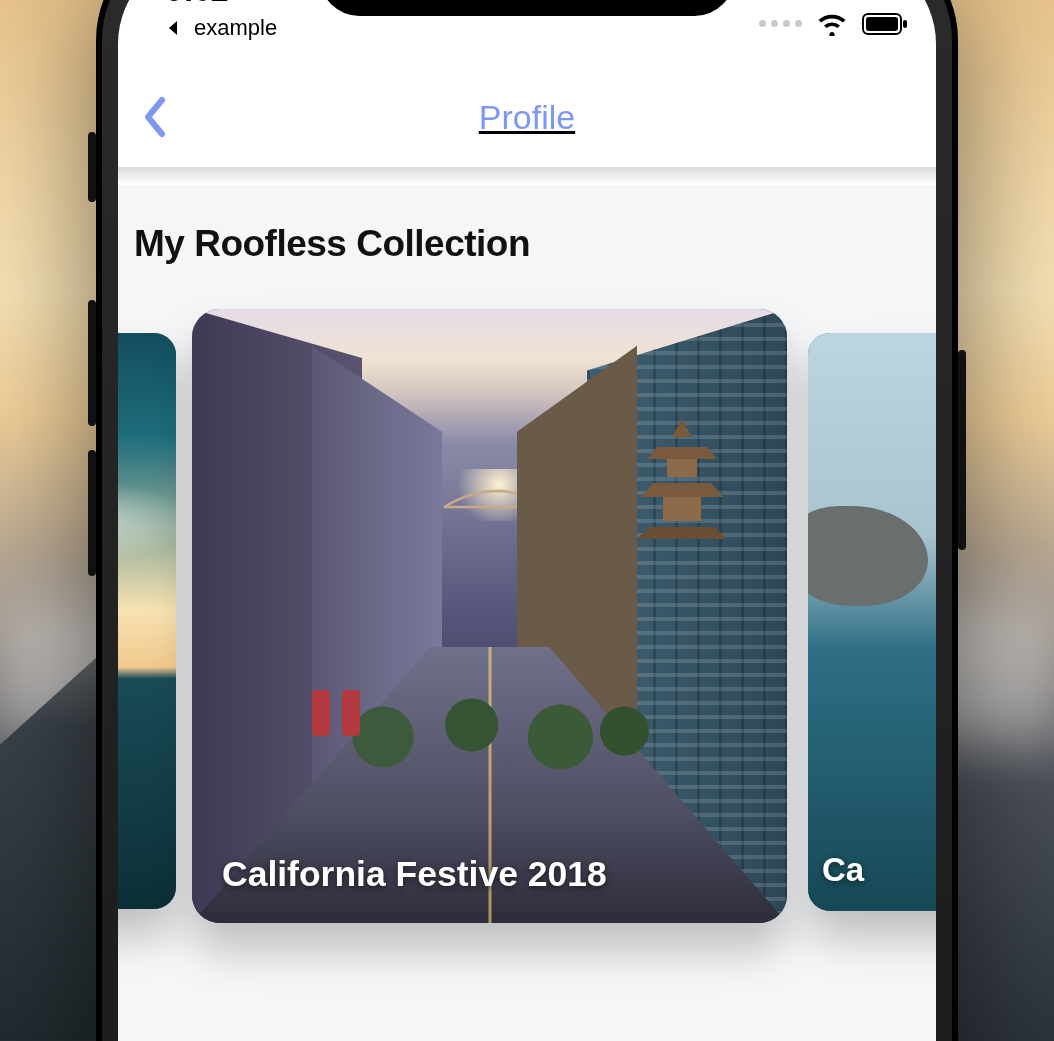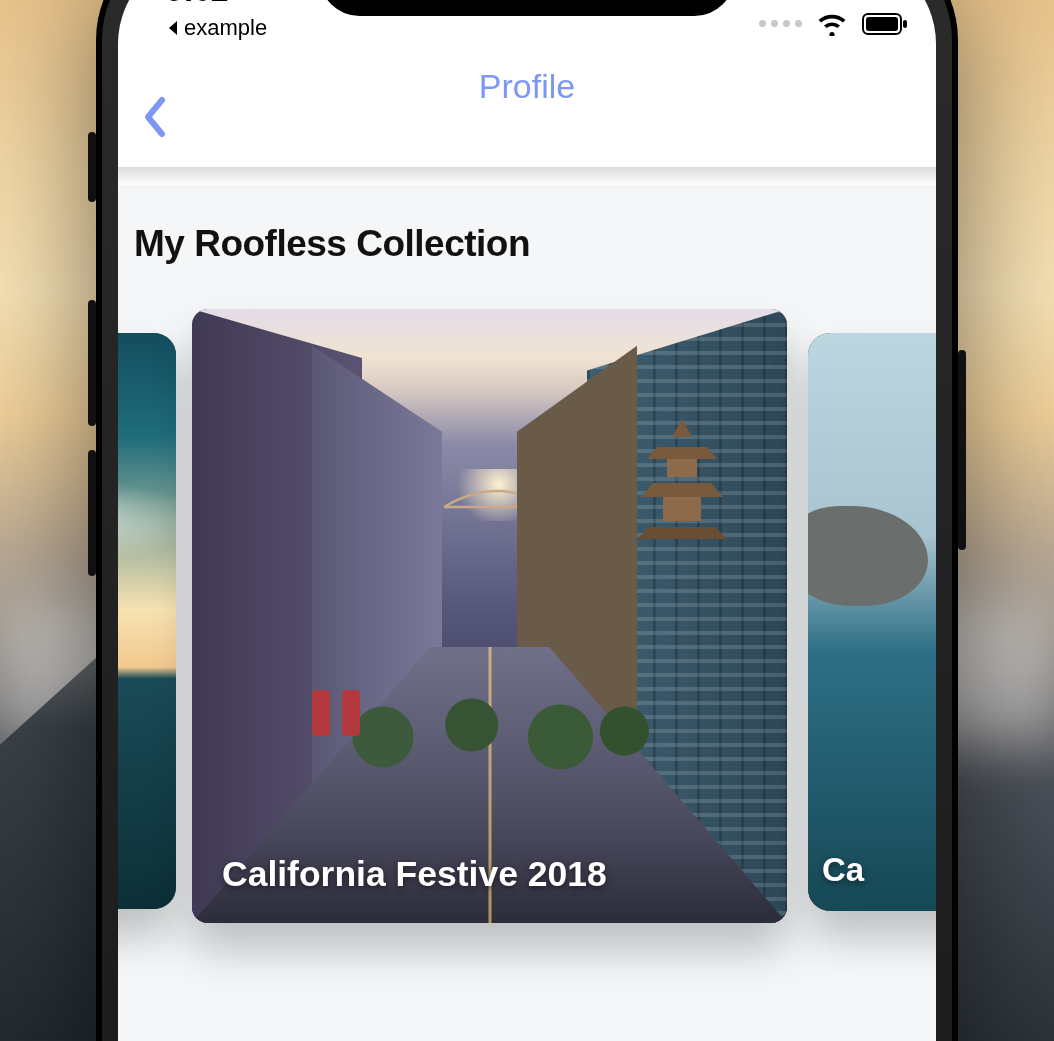--- a/index.html
+++ b/index.html
@@ -67,28 +67,29 @@
     content:""; position:absolute; left:calc(50% + 85px); top:20px;
     width:20px; height:20px; background:#1a1a1a; border-radius:50%;
   }
 
   .status-bar {
     position:relative; height:115px; display:flex; justify-content:space-between;
     padding: 20px 28px 0 48px; z-index:40;
   }
   .status-left { display:flex; flex-direction:column; align-items:flex-start; }
   .status-time { font-size:32px; font-weight:700; letter-spacing:-0.5px; }
-  .status-back-app { display:flex; align-items:center; gap:4px; margin-top:6px; font-size:22px; color:#000; }
+  .status-back-app { display:flex; align-items:center; gap:14px; margin-top:6px; font-size:22px; color:#000; }
   .status-right { display:flex; align-items:center; gap:14px; padding-top:8px; }
   .dots { display:flex; gap:5px; }
   .dots span{ width:7px; height:7px; border-radius:50%; background:#c9c9c9; display:block;}
 
   .nav-bar {
-    height:100px; display:flex; align-items:flex-start; justify-content:center; position:relative;
+    height:100px; display:flex; align-items:center; justify-content:center; position:relative;
     border-bottom: 0 solid transparent;
+    text-decoration: underline;
   }
   .nav-back {
     position:absolute; left:22px; top:50%; transform:translateY(-50%);
     color:#7d98f2; display:flex; align-items:center;
   }
   .nav-title { font-size:34px; font-weight:500; color:#7d98f2; }
 
   .nav-shadow {
     height:18px;
     background: linear-gradient(to bottom, rgba(0,0,0,0.14), rgba(0,0,0,0));
@@ -100,21 +101,21 @@
     color:#111; padding-left:16px;
   }
 
   .carousel {
     margin-top:44px;
     position:relative;
     height:640px;
   }
   .card {
     position:absolute; top:0;
-    border-radius:16px; overflow:hidden;
+    border-radius:28px; overflow:hidden;
     box-shadow: 0 28px 42px rgba(0,0,0,0.22);
     background:#445;
   }
   .card-left { left:-322px; width:380px; height:576px; top:24px; border-radius:22px; }
   .card-center { left:74px; width:595px; height:614px; }
   .card-right { left:690px; width:380px; height:578px; top:24px; border-radius:22px; }
 
   .card-caption {
     position:absolute; left:30px; right:20px; bottom:28px;
     color:#fff; font-size:35.5px; font-weight:700;

